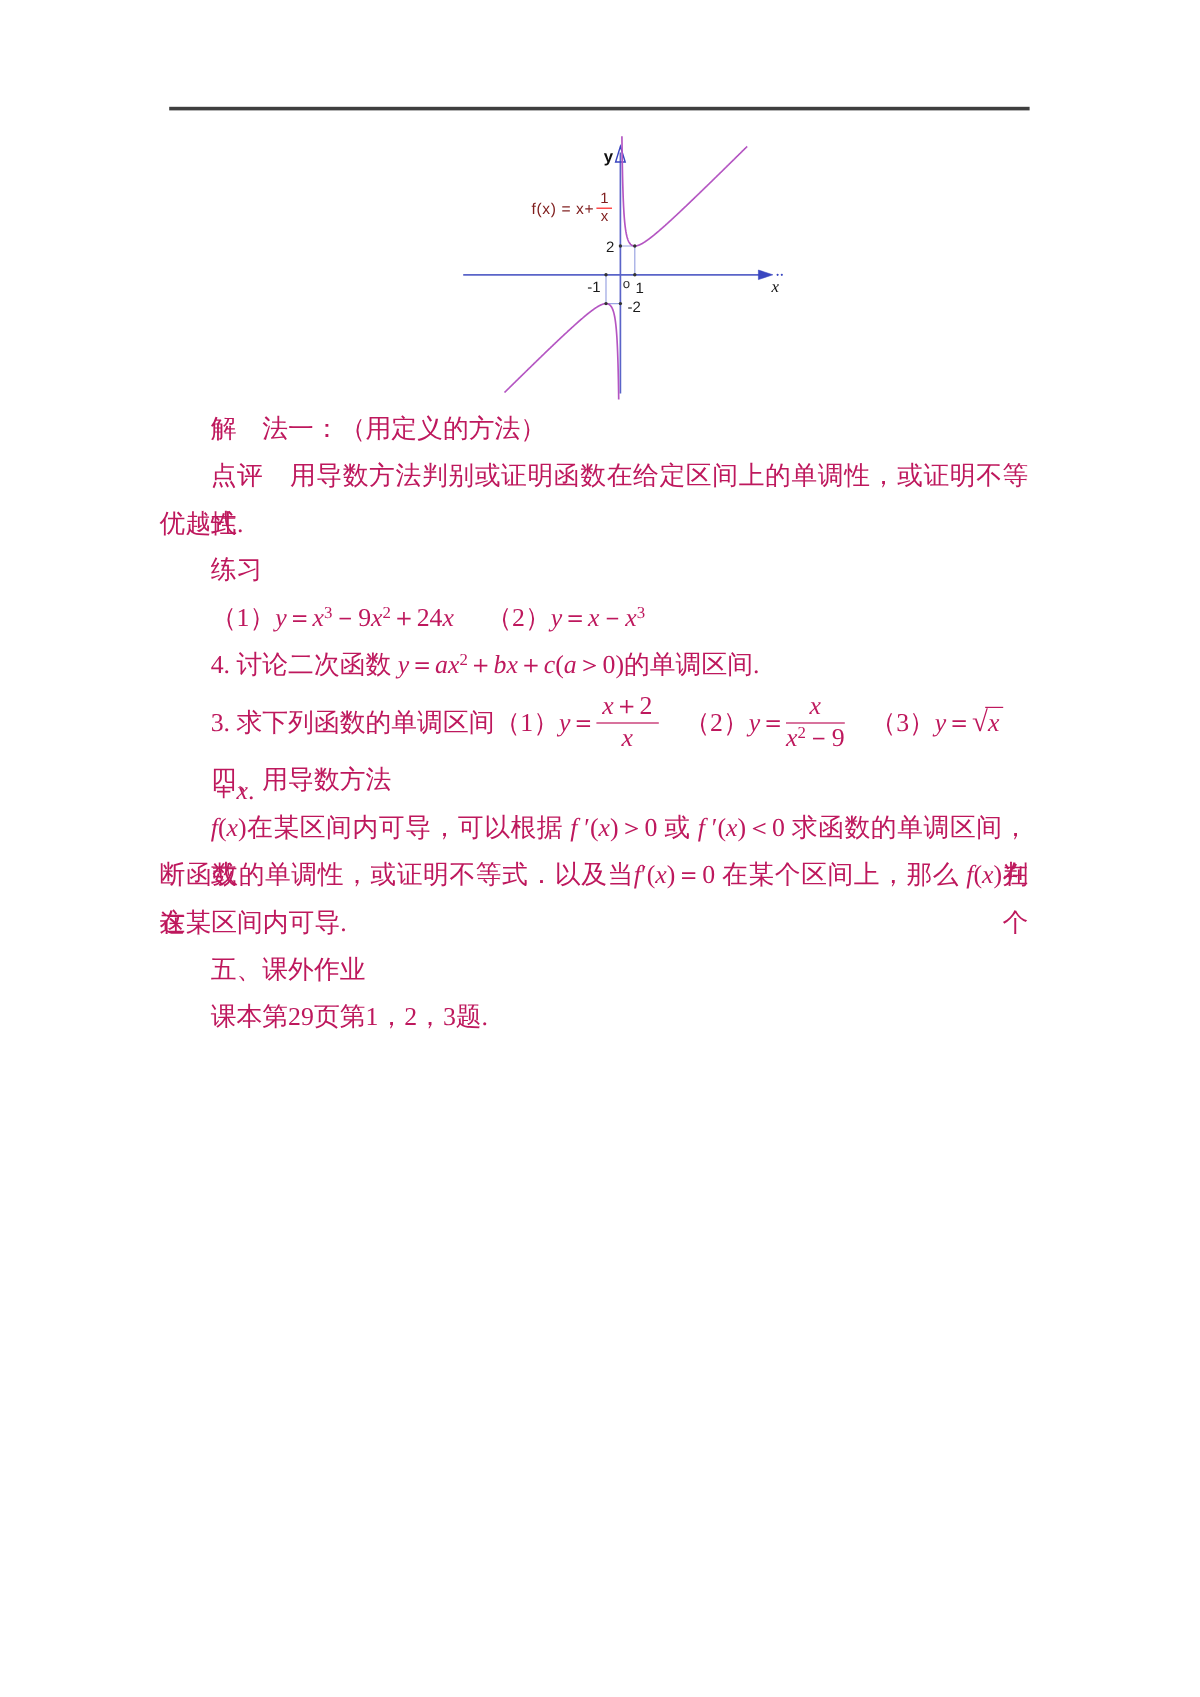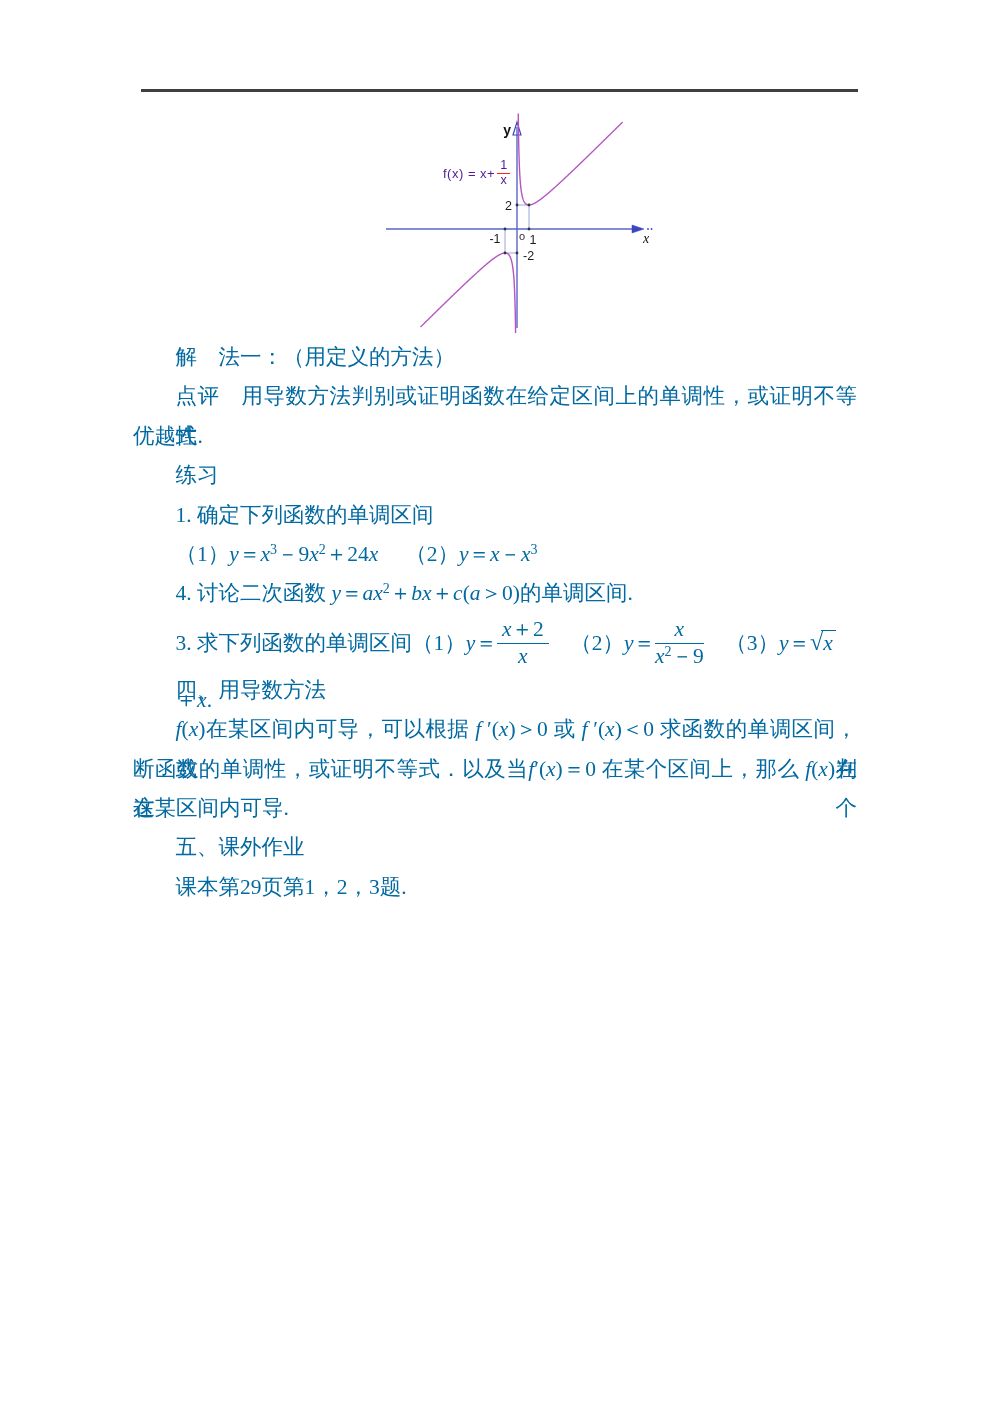--- a/index.html
+++ b/index.html
@@ -58,35 +58,34 @@
         <circle cx="120" cy="116" r="1.4" fill="#333333"></circle>
         <circle cx="132" cy="140" r="1.4" fill="#333333"></circle>
         <text x="127" y="97" text-anchor="end" fill="#1b1b1b" font-size="12.5" font-family="&quot;Liberation Sans&quot;,&quot;DejaVu Sans&quot;,sans-serif">2</text>
         <text x="110" y="130" text-anchor="middle" fill="#1b1b1b" font-size="12.5" font-family="&quot;Liberation Sans&quot;,&quot;DejaVu Sans&quot;,sans-serif">-1</text>
         <text x="148" y="131" text-anchor="middle" fill="#1b1b1b" font-size="12.5" font-family="&quot;Liberation Sans&quot;,&quot;DejaVu Sans&quot;,sans-serif">1</text>
         <text x="138" y="147" text-anchor="start" fill="#1b1b1b" font-size="12.5" font-family="&quot;Liberation Sans&quot;,&quot;DejaVu Sans&quot;,sans-serif">-2</text>
         <text x="126" y="22" text-anchor="end" fill="#111111" font-size="14" font-weight="bold" font-family="&quot;Liberation Sans&quot;,&quot;DejaVu Sans&quot;,sans-serif">y</text>
         <text x="261" y="130" text-anchor="middle" fill="#111111" font-size="14" font-style="italic" font-family="&quot;Liberation Serif&quot;,&quot;DejaVu Serif&quot;,serif">x</text>
         <text x="137" y="127" text-anchor="middle" fill="#333333" font-size="11" font-family="&quot;Liberation Sans&quot;,&quot;DejaVu Sans&quot;,sans-serif">o</text>
       </svg>
-    <div class="fx-label" id="fx-label" style="color: #4c1d95;">
+    <div class="fx-label" id="fx-label" style="color: #7f1d1d;">
       <span class="fx-prefix">f(x) = x+</span>
         <span class="gfrac">
           <span class="gnum" style="border-bottom-color: rgb(255, 31, 31);">1</span>
           <span class="gden">x</span>
         </span>
     </div>
   </div>
 
-  <div class="doc-body" id="doc-body" style="color: #0369a1; font-family: Liberation Serif, serif;">
+  <div class="doc-body" id="doc-body" style="color: #be185d; font-family: Liberation Serif, serif;">
       <div class="line" style="padding-left: 42.6px;"><span class="rt">解　法一：（用定义的方法）</span></div>
       <div class="line fill" style="padding-left: 42.6px;"><span class="rt">点评　用导数方法判别或证明函数在给定区间上的单调性，或证明不等式</span></div>
       <div class="line" style="padding-left: 0px;"><span class="rt">优越性.</span></div>
       <div class="line" style="padding-left: 42.6px;"><span class="rt">练习</span></div>
-      <div class="line" style="padding-left: 42.6px;"><span class="rt">1. 确定下列函数的单调区间</span></div>
       <div class="line" style="padding-left: 42.6px;"><span class="rt">（1）</span><span class="ri">y</span><span class="rt">＝</span><span class="ri">x</span><span class="rsup">3</span><span class="rt">－9</span><span class="ri">x</span><span class="rsup">2</span><span class="rt">＋24</span><span class="ri">x</span><span class="rt">　 （2）</span><span class="ri">y</span><span class="rt">＝</span><span class="ri">x</span><span class="rt">－</span><span class="ri">x</span><span class="rsup">3</span></div>
       <div class="line" style="padding-left: 42.6px;"><span class="rt">4. 讨论二次函数 </span><span class="ri">y</span><span class="rt">＝</span><span class="ri">ax</span><span class="rsup">2</span><span class="rt">＋</span><span class="ri">bx</span><span class="rt">＋</span><span class="ri">c</span><span class="rt">(</span><span class="ri">a</span><span class="rt">＞0)的单调区间.</span></div>
       <div class="line tall" style="padding-left: 42.6px;"><span class="rt">3. 求下列函数的单调区间（1）</span><span class="ri">y</span><span class="rt">＝</span><span class="frac"><span class="num"><span class="ri">x</span><span class="rt">＋2</span></span><span class="den"><span class="ri">x</span></span></span><span class="rt">　（2）</span><span class="ri">y</span><span class="rt">＝</span><span class="frac"><span class="num"><span class="ri">x</span></span><span class="den"><span class="ri">x</span><span class="rsup">2</span><span class="rt">－9</span></span></span><span class="rt">　（3）</span><span class="ri">y</span><span class="rt">＝</span><span class="sqrt"><span class="radsym">√</span><span class="radicand"><span class="ri">x</span></span></span><span class="rt"> ＋</span><span class="ri">x</span><span class="rt">.</span></div>
       <div class="line" style="padding-left: 42.6px;"><span class="rt">四、用导数方法</span></div>
       <div class="line fill" style="padding-left: 42.6px;"><span class="ri">f</span><span class="rt">(</span><span class="ri">x</span><span class="rt">)在某区间内可导，可以根据 </span><span class="ri">f</span><span class="rt"> ′(</span><span class="ri">x</span><span class="rt">)＞0 或 </span><span class="ri">f</span><span class="rt"> ′(</span><span class="ri">x</span><span class="rt">)＜0 求函数的单调区间，或判</span></div>
       <div class="line fill" style="padding-left: 0px;"><span class="rt">断函数的单调性，或证明不等式．以及当</span><span class="ri">f</span><span class="rt">′(</span><span class="ri">x</span><span class="rt">)＝0 在某个区间上，那么 </span><span class="ri">f</span><span class="rt">(</span><span class="ri">x</span><span class="rt">)在这个</span></div>
       <div class="line" style="padding-left: 0px;"><span class="rt">在某区间内可导.</span></div>
       <div class="line" style="padding-left: 42.6px;"><span class="rt">五、课外作业</span></div>
       <div class="line" style="padding-left: 42.6px;"><span class="rt">课本第29页第1，2，3题.</span></div>
     </div>

